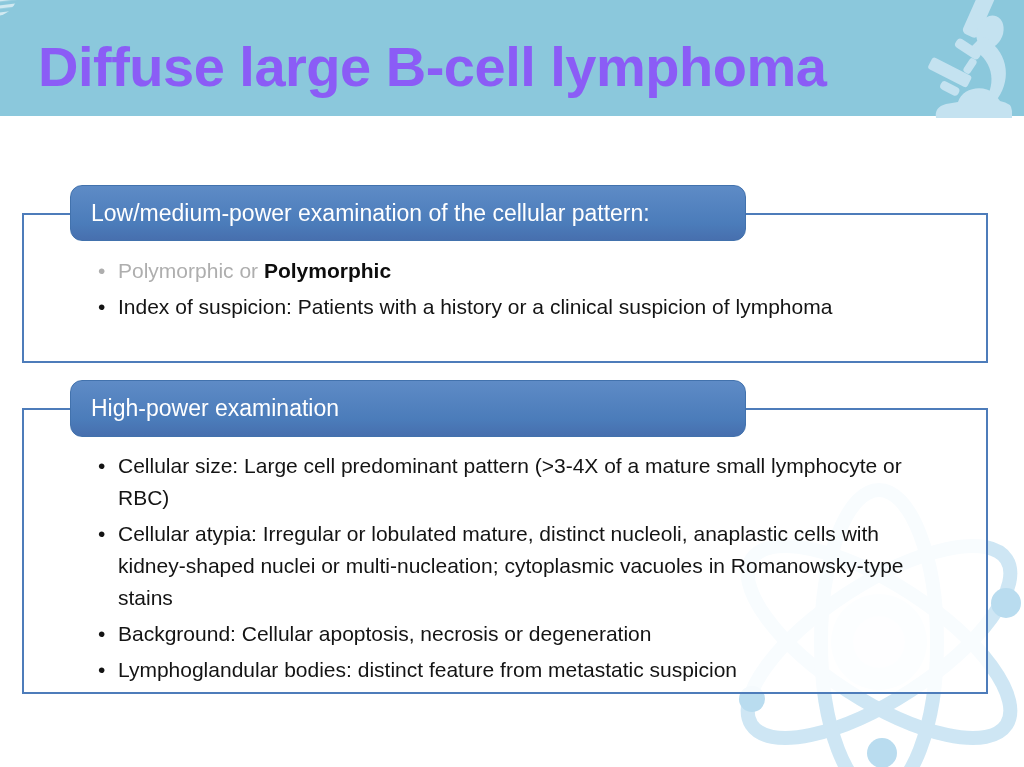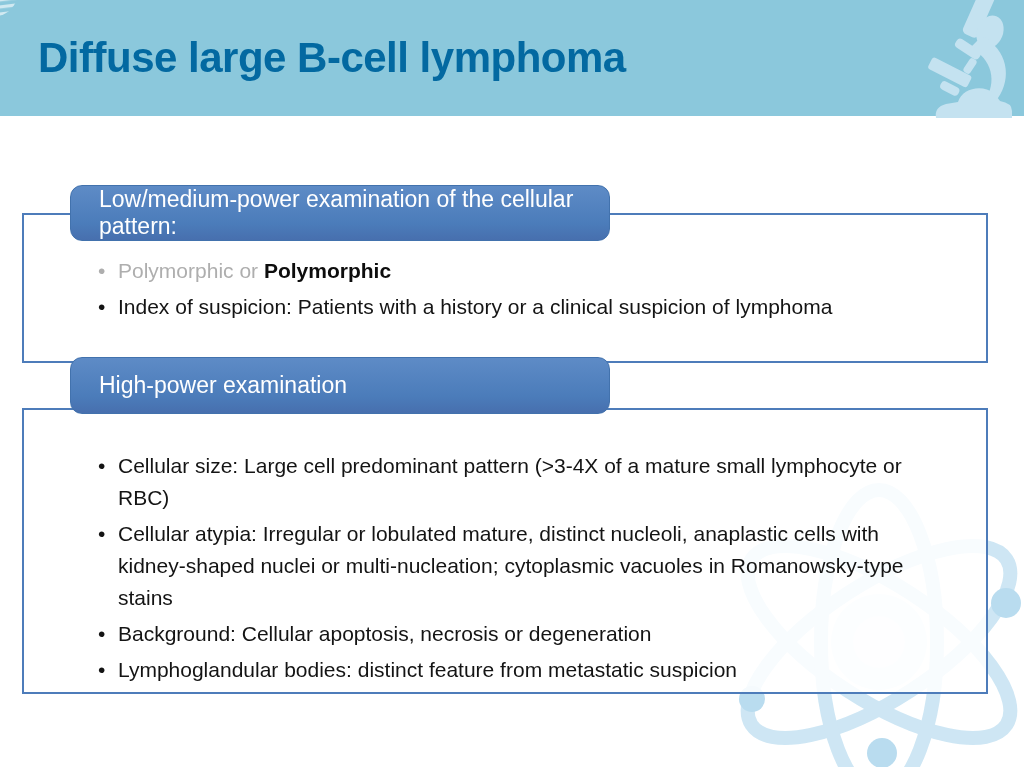--- a/index.html
+++ b/index.html
@@ -10,49 +10,49 @@
     overflow:hidden;
     font-family:"Liberation Sans", sans-serif;
   }
   
   .band{
     position:absolute;left:0;top:0;width:1024px;height:116px;
     background:#8bc8dc;
   }
   .title{
     position:absolute;left:38px;top:34px;
-    font-size:42px;font-weight:bold;color:#0369a1;
+    font-size:56px;font-weight:bold;color:#8b5cf6;
     letter-spacing:-0.5px;white-space:nowrap;
   }
   .dna{position:absolute;left:0;top:0;}
   .microscope{position:absolute;right:0;top:0;}
   
   .atom{position:absolute;right:0;bottom:0;}
   
   .outline-box{
     position:absolute;left:22px;width:966px;
     border:2px solid #4d7cba;
     background:rgba(255,255,255,0.85);
     box-sizing:border-box;
   }
   .box1{top:213px;height:150px;}
   .box2{top:408px;height:286px;}
   .pill{
-    position:absolute;left:70px;width:540px;
+    position:absolute;left:70px;width:676px;
     background:linear-gradient(180deg,#5e8bc6 0%,#4b7cba 70%,#476fae 100%);
     border:1px solid #4272ad;
     border-radius:12px;
     box-sizing:border-box;
     color:#ffffff;font-size:23px;
     display:flex;align-items:center;
-    padding-left:28px;
+    padding-left:20px;
     z-index:3;
   }
   .pill1{top:185px;height:56px;}
-  .pill2{top:357px;height:57px;}
+  .pill2{top:380px;height:57px;}
   
   .bullets{position:absolute;left:98px;width:830px;z-index:2;}
   .bullets1{top:255px;}
   .bullets2{top:450px;}
   .bullet{
     display:flex;align-items:flex-start;
     font-size:21px;line-height:32px;color:#141414;
     margin-bottom:4px;
   }
   .dot{width:20px;flex:0 0 20px;font-size:21px;}

